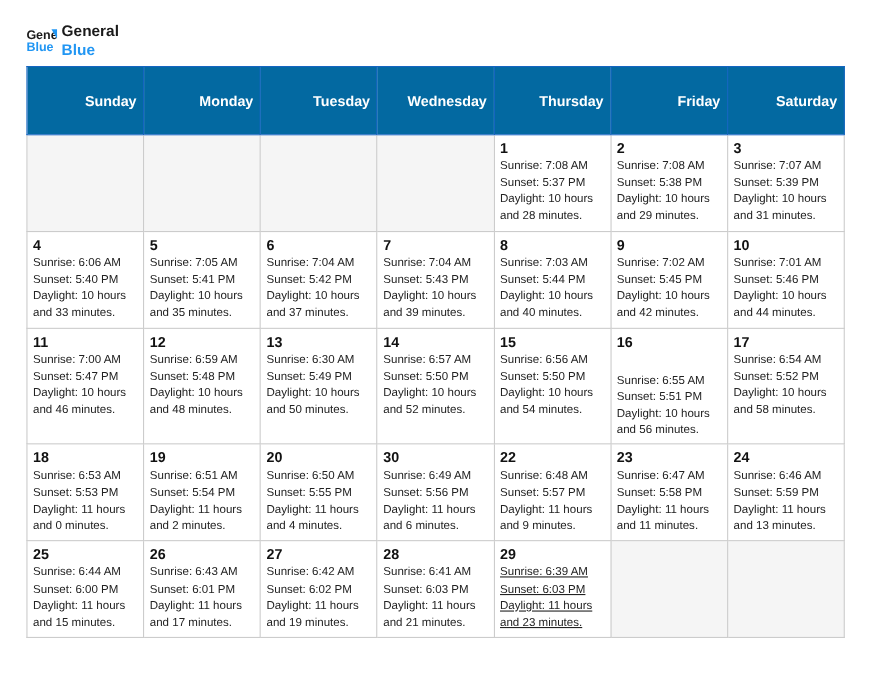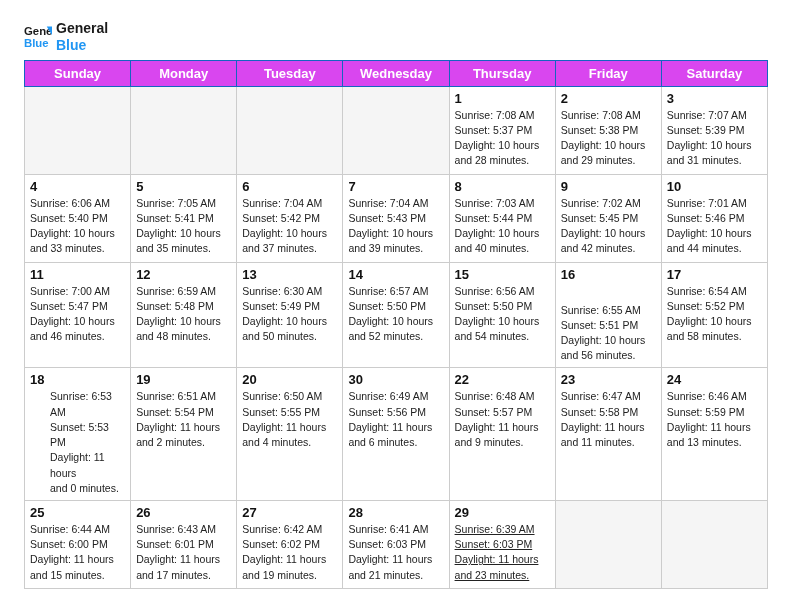--- a/index.html
+++ b/index.html
@@ -38,26 +38,26 @@
       font-size: 15px;
       color: #333;
       margin-top: 2px;
     }
     table {
       width: 100%;
       border-collapse: collapse;
       table-layout: fixed;
     }
     .day-header {
-      background: #d946ef;
+      background: #0369a1;
       color: #fff;
       font-size: 13px;
       font-weight: bold;
-      padding: 5px 6px;
-      text-align: center;
+      padding: 23px 6px;
+      text-align: right;
       border: 1px solid #1565C0;
     }
     .cal-cell {
       vertical-align: top;
       border: 1px solid #ccc;
       padding: 4px 5px 4px 5px;
       min-height: 80px;
       height: 88px;
       background: #fff;
       font-size: 11px;
@@ -237,21 +237,21 @@
           <div class="day-num">17</div>
           <div class="cell-info" style="white-space: pre-line;">Sunrise: 6:54 AM
 Sunset: 5:52 PM
 Daylight: 10 hours
 and 58 minutes.</div>
         </td>
       </tr>
       <tr>
         <td class="cal-cell">
           <div class="day-num">18</div>
-          <div class="cell-info" style="white-space: pre-line; margin-left: 20px;">Sunrise: 6:53 AM
+          <div class="cell-info" style="white-space: pre-line;">Sunrise: 6:53 AM
 Sunset: 5:53 PM
 Daylight: 11 hours
 and 0 minutes.</div>
         </td>
         <td class="cal-cell">
           <div class="day-num">19</div>
           <div class="cell-info" style="white-space: pre-line;">Sunrise: 6:51 AM
 Sunset: 5:54 PM
 Daylight: 11 hours
 and 2 minutes.</div>

